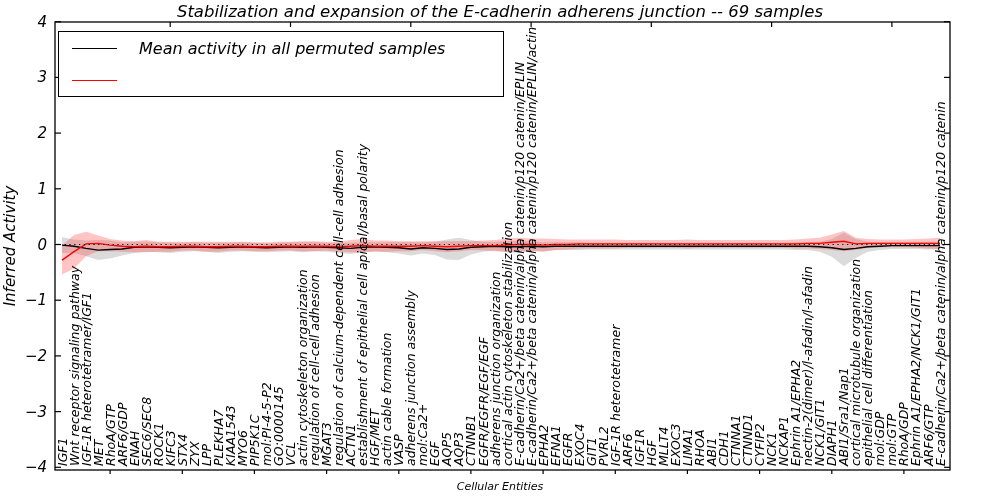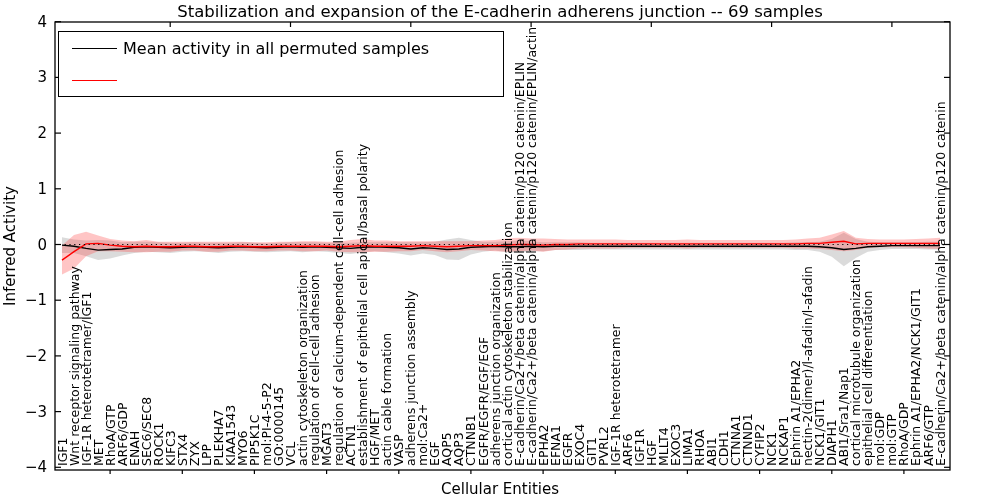--- a/index.html
+++ b/index.html
@@ -1,28 +1,28 @@
 <!DOCTYPE html>
 <html><head>
 <meta charset="utf-8">
 <style>
   html,body{margin:0;padding:0;background:#ffffff;}
   #figure{position:relative;width:1000px;height:500px;overflow:hidden;background:#ffffff;
-          font-family:"DejaVu Sans","Liberation Sans",sans-serif;color:#000;}
+          font-family:"DejaVu Sans","Liberation Sans",sans-serif;color:#000;font-style:italic;}
   #chart-title{position:absolute;top:2px;left:0;width:1000px;text-align:center;
                font-size:16.5px;white-space:nowrap;}
   #y-axis-label{position:absolute;left:-60px;top:237px;width:140px;text-align:center;
                 transform:rotate(-90deg);font-size:15px;}
-  #x-axis-label{position:absolute;top:480px;left:0;width:1000px;text-align:center;font-size:15px;}
+  #x-axis-label{position:absolute;top:480px;left:0;width:1000px;text-align:center;font-size:11px;}
   #plot-svg{position:absolute;left:0;top:0;}
   #legend{position:absolute;left:58px;top:31px;width:446px;height:66px;background:#ffffff;
           border:1.6px solid #000;box-sizing:border-box;display:flex;flex-direction:column;justify-content:space-around;}
   .legend-item{display:flex;align-items:center;height:30px;}
   .legend-swatch{display:inline-block;width:45px;height:0;border-top:1.8px solid #000;margin-left:13px;}
-  .legend-label{margin-left:6px;font-size:16px;white-space:nowrap;}
+  .legend-label{margin-left:22px;font-size:16px;white-space:nowrap;}
 </style>
 </head>
 <body>
 
 <div id="figure">
   <div id="chart-title">Stabilization and expansion of the E-cadherin adherens junction -- 69 samples</div>
   <div id="y-axis-label">Inferred Activity</div>
   <div id="x-axis-label">Cellular Entities</div>
 
   <svg id="plot-svg" width="1000" height="500" viewBox="0 0 1000 500" style="font-family: &quot;DejaVu Sans&quot;, &quot;Liberation Sans&quot;, sans-serif;">

